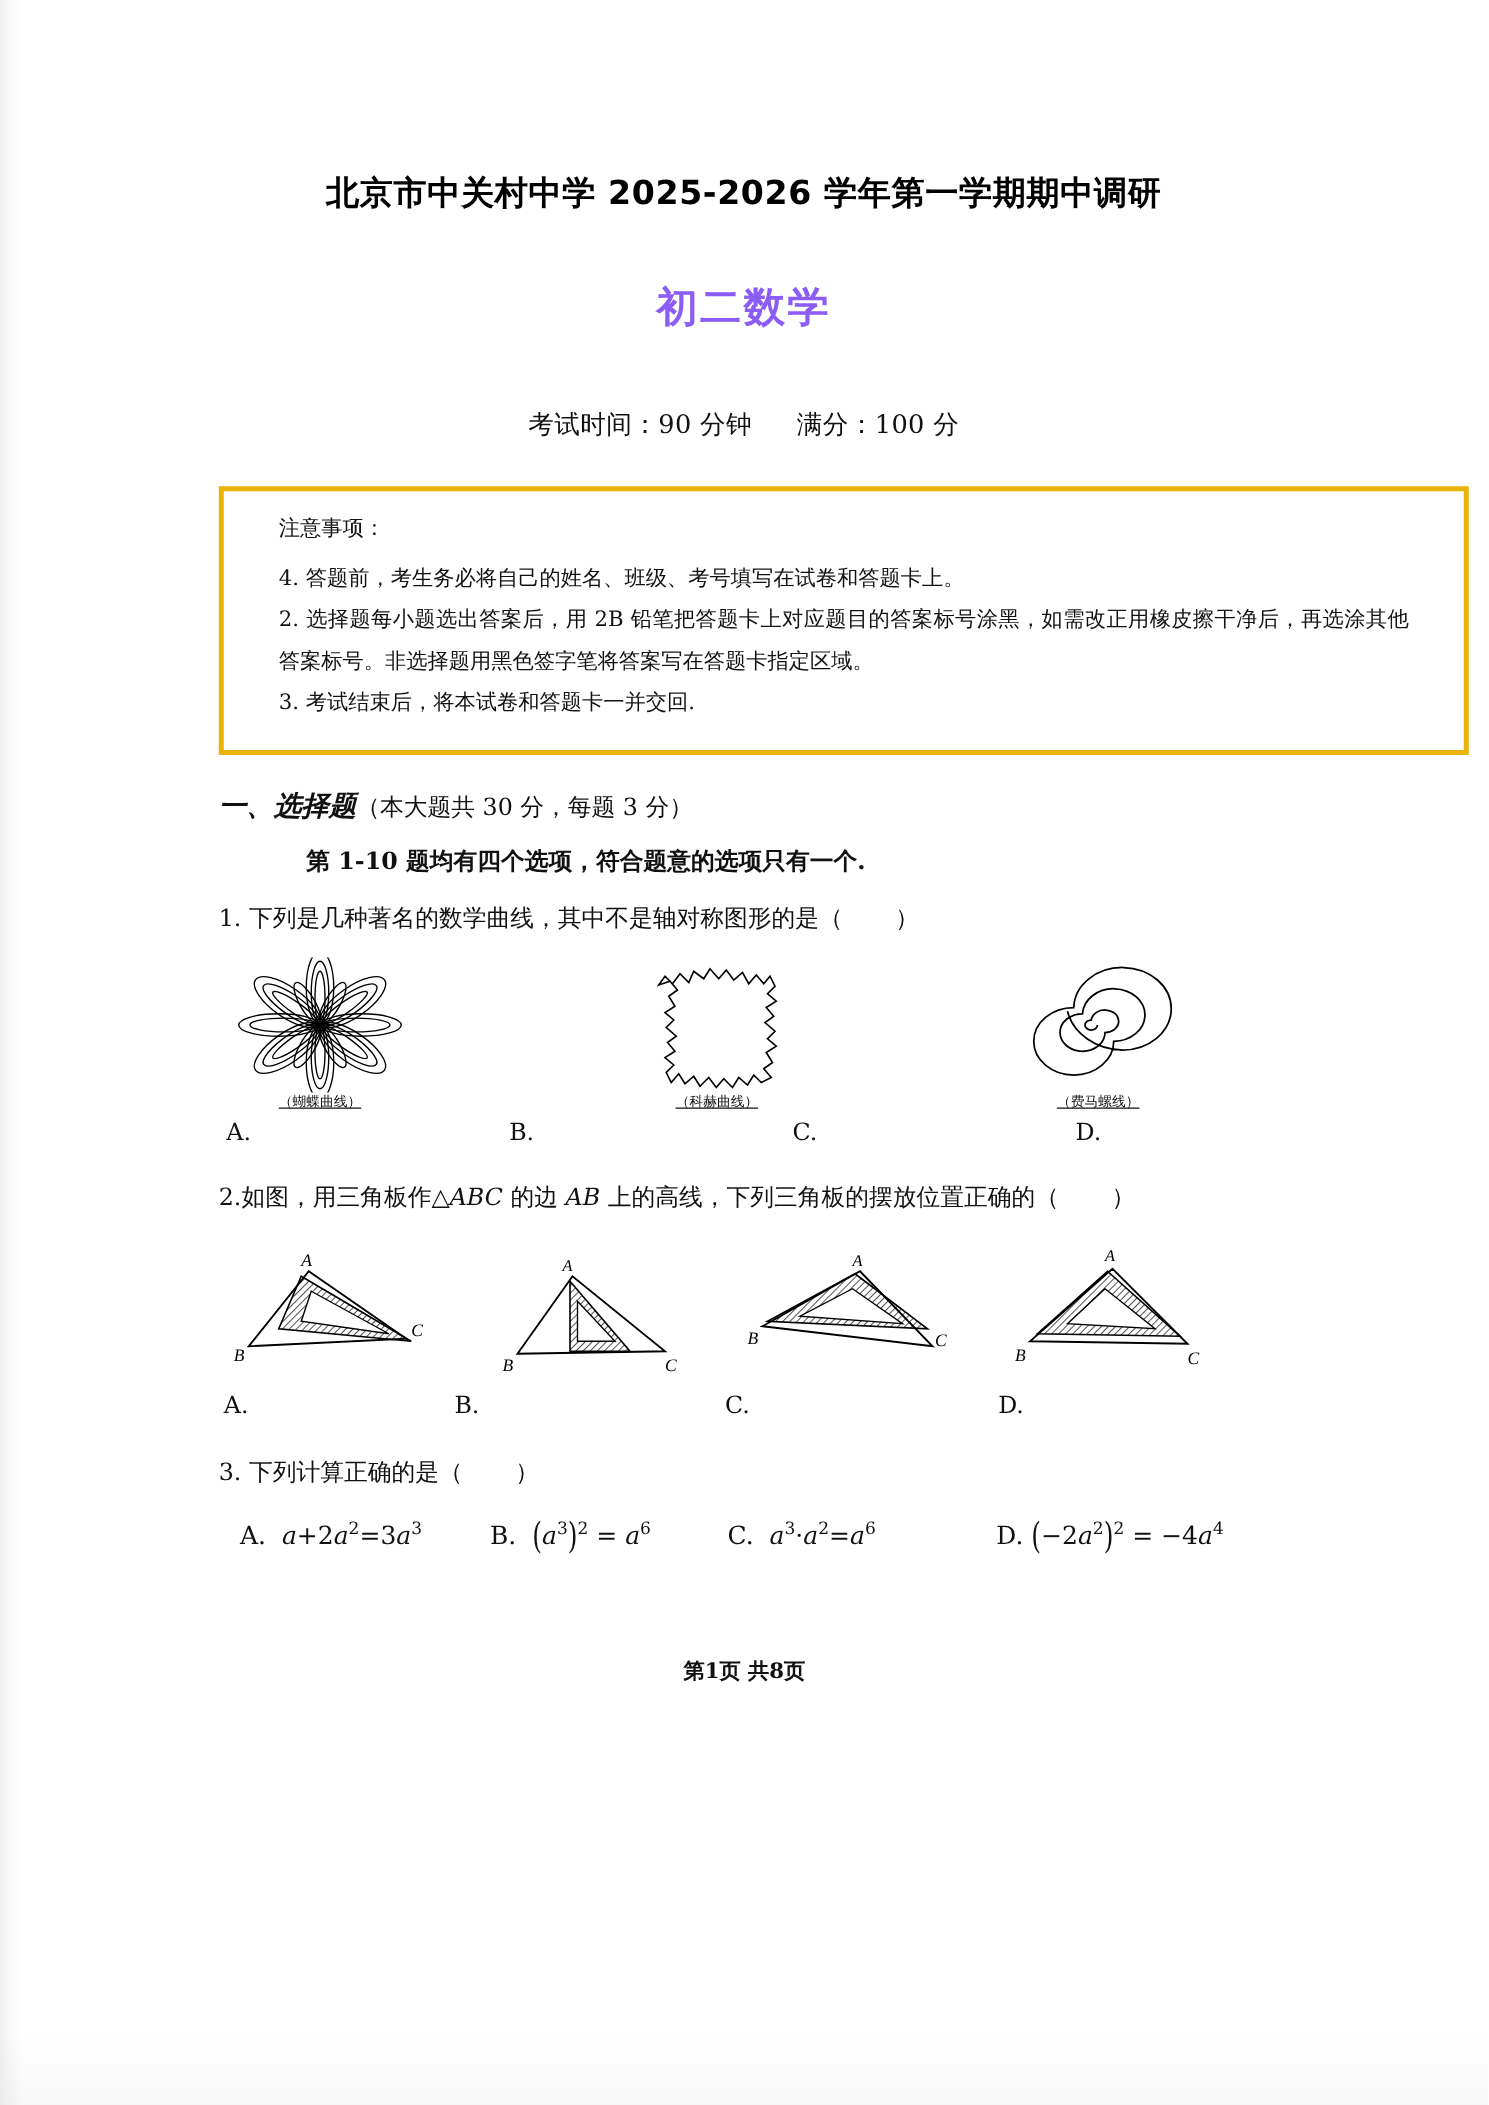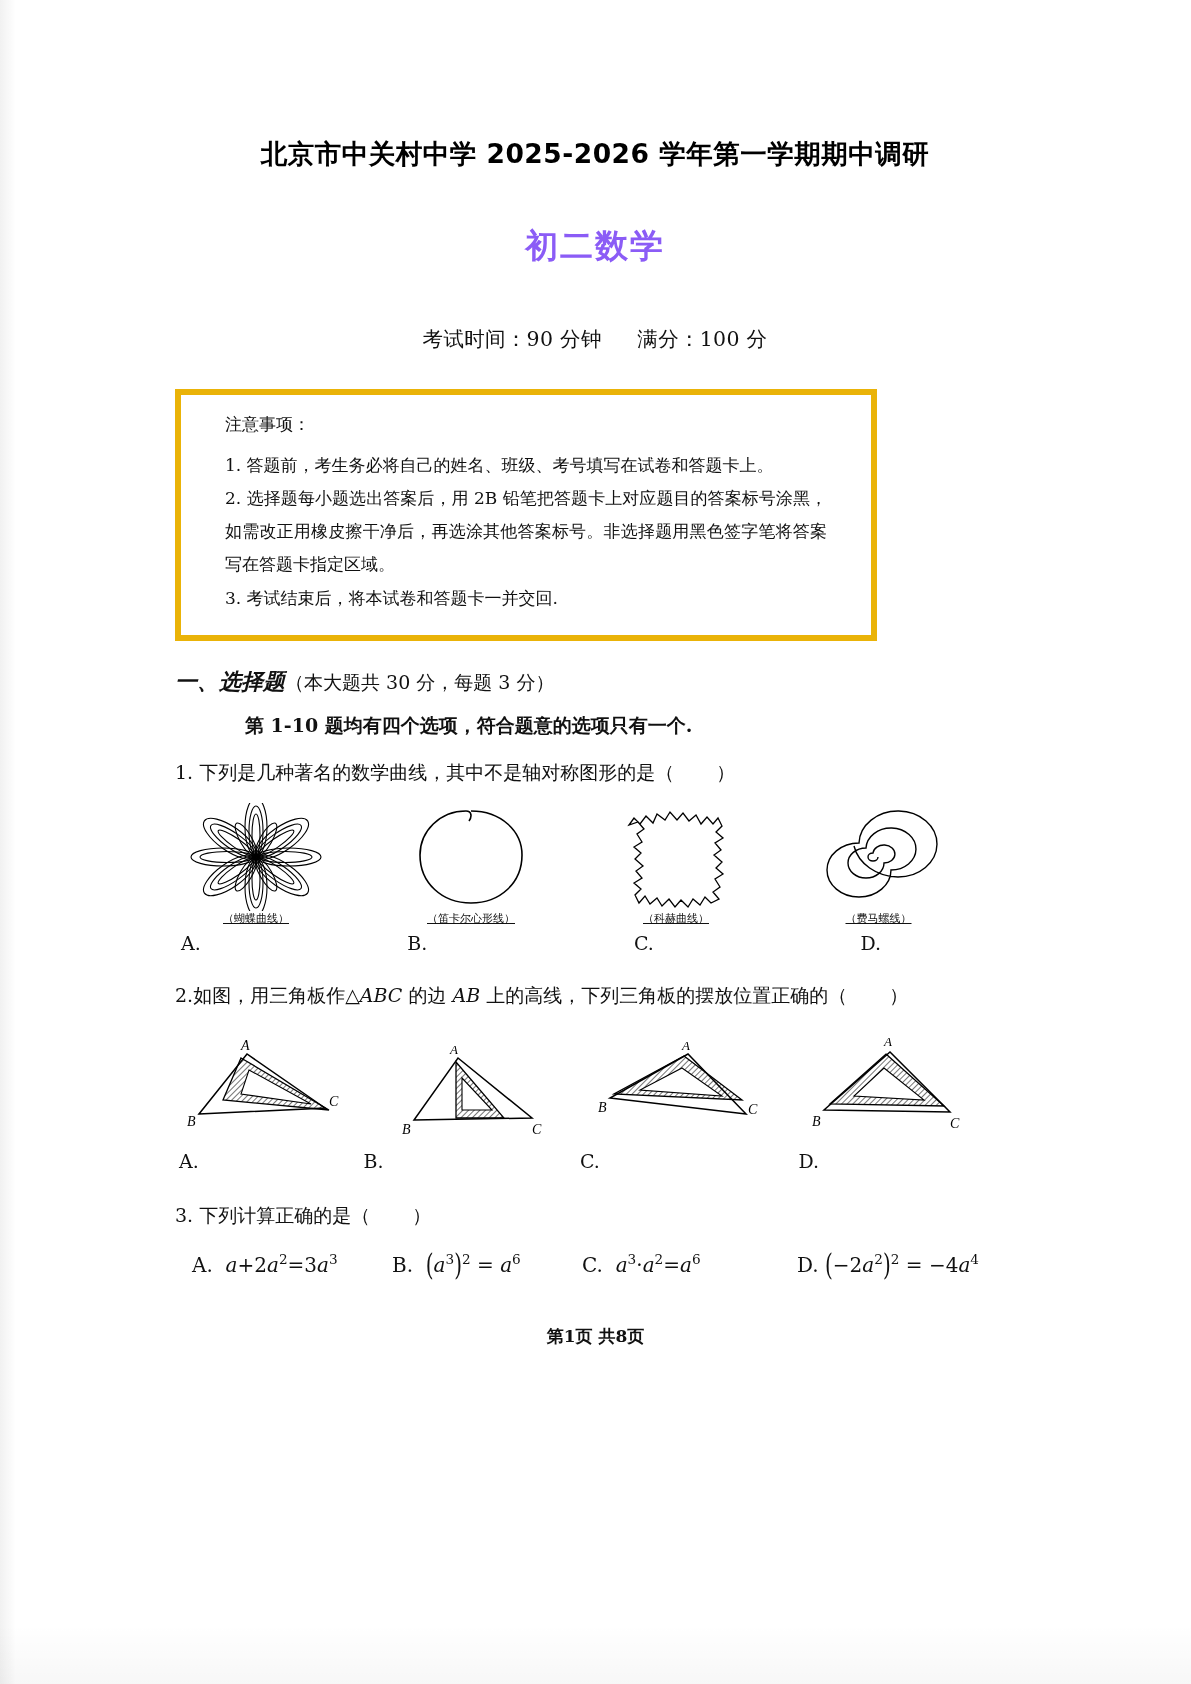--- a/index.html
+++ b/index.html
@@ -65,24 +65,24 @@
     margin-top: 56px;
     text-align: center;
     font-weight: normal;
     font-size: 20.5px;
     letter-spacing: 0.3px;
   }
   .exam-meta .gap { display: inline-block; width: 22px; }
 
   .notice-box {
     margin-top: 36px;
-    border: 6px solid #eab308;
+    border: 4px solid #eab308;
     padding: 18px 44px 20px 44px;
     box-sizing: border-box;
-    width: 702px;
+    width: 1000px;
   }
   .notice-title {
     font-size: 17px;
     margin-bottom: 13px;
   }
   .notice-line {
     font-size: 17px;
     line-height: 1.95;
     text-align: justify;
   }
@@ -213,21 +213,21 @@
     <div class="doc-subject">初二数学</div>
 
     <div class="exam-meta">
       <span>考试时间：90 分钟</span>
       <span class="gap"></span>
       <span>满分：100 分</span>
     </div>
 
     <div class="notice-box">
       <div class="notice-title">注意事项：</div>
-      <div class="notice-line">1. 答题前，考生务必将自己的姓名、班级、考号填写在试卷和答题卡上。</div>
+      <div class="notice-line">4. 答题前，考生务必将自己的姓名、班级、考号填写在试卷和答题卡上。</div>
       <div class="notice-line">2. 选择题每小题选出答案后，用 2B 铅笔把答题卡上对应题目的答案标号涂黑，如需改正用橡皮擦干净后，再选涂其他答案标号。非选择题用黑色签字笔将答案写在答题卡指定区域。</div>
       <div class="notice-line">3. 考试结束后，将本试卷和答题卡一并交回.</div>
     </div>
 
     <div class="section-heading">
       <span class="bold">一、选择题</span><span class="sub">（本大题共 30 分，每题 3 分）</span>
     </div>
 
     <div class="section-note">第 1-10 题均有四个选项，符合题意的选项只有一个.</div>
 
@@ -281,33 +281,20 @@
                   <ellipse cx="0" cy="-20" rx="6" ry="19"></ellipse>
                   <ellipse cx="0" cy="20" rx="6" ry="19"></ellipse>
                 </g>
               </g>
             </g>
           </svg>
         </div>
         <div class="fig-caption">（蝴蝶曲线）</div>
       </div>
 
-      <div class="fig-cell">
-        <div class="fig-art">
-          <svg width="130" height="108" viewBox="0 0 130 108">
-            <path d="M65 8
-                     C 95 8, 116 28, 116 52
-                     C 116 80, 94 100, 65 100
-                     C 36 100, 14 80, 14 52
-                     C 14 28, 34 8, 60 8
-                     C 66 8, 66 14, 63 18" fill="none" stroke="#000" stroke-width="1.6"></path>
-          </svg>
-        </div>
-        <div class="fig-caption">（笛卡尔心形线）</div>
-      </div>
 
       <div class="fig-cell">
         <div class="fig-art">
           <svg width="130" height="108" viewBox="0 0 130 108">
             <path id="kochpath" fill="none" stroke="#000" stroke-width="1.3" d="M18 22 l5 -7 l6 6 l6 -8 l7 7 l4 -9 l8 6 l5 -8 l7 8 l6 -7 l6 8 l7 -6 l5 9 l6 -7 l6 7 l5 -6
                  l4 8 l-6 6 l7 6 l-8 5 l6 7 l-7 5 l8 7 l-6 6 l7 6 l-8 5 l5 8 l-7 5 l6 7 l-8 4
                  l-6 -6 l-5 8 l-7 -6 l-5 8 l-7 -7 l-6 7 l-6 -8 l-7 7 l-5 -8 l-7 6 l-5 -8 l-6 7
                  l-4 -8 l6 -6 l-7 -6 l8 -5 l-6 -7 l7 -5 l-8 -7 l6 -6 l-7 -6 l8 -5 l-5 -8 l7 -5 l-6 -7 z"></path>
           </svg>
         </div>

